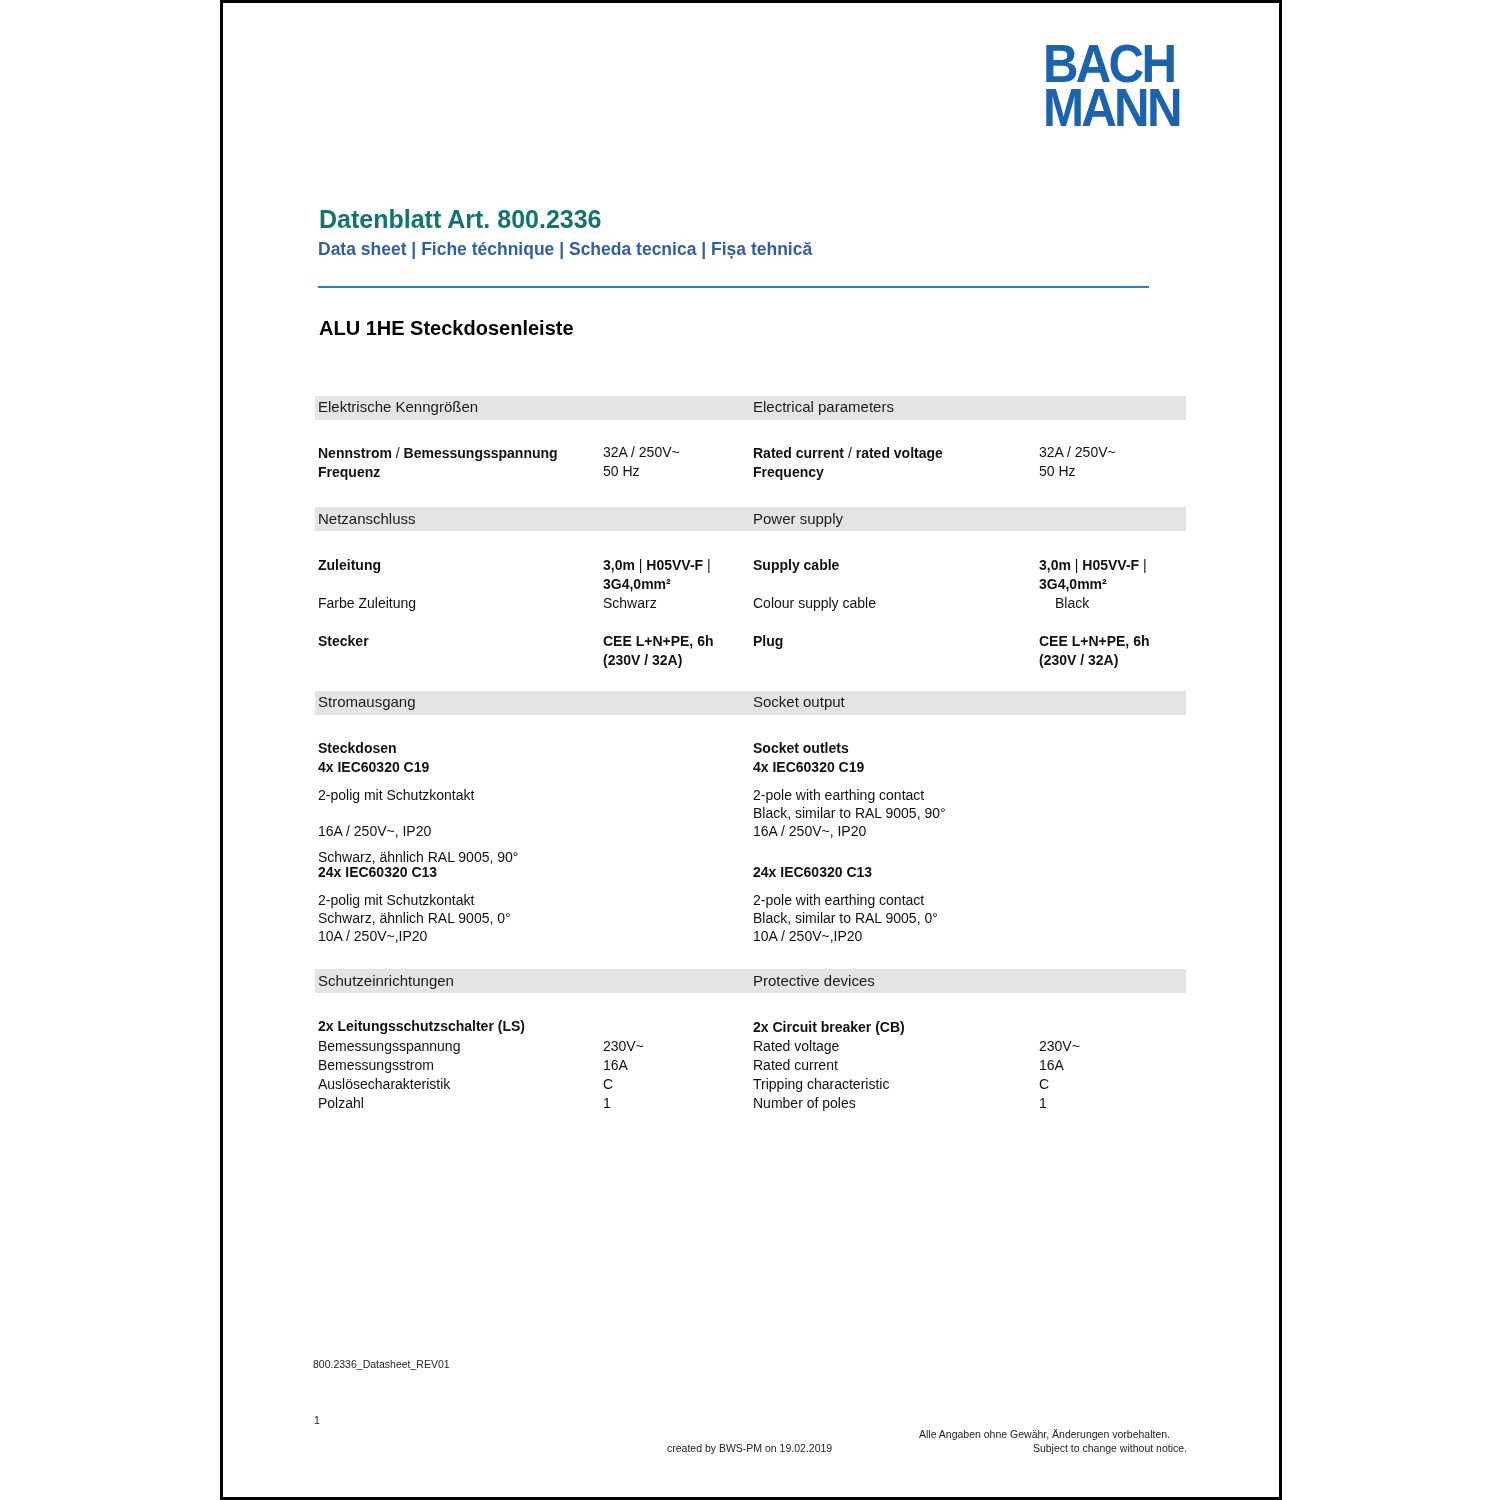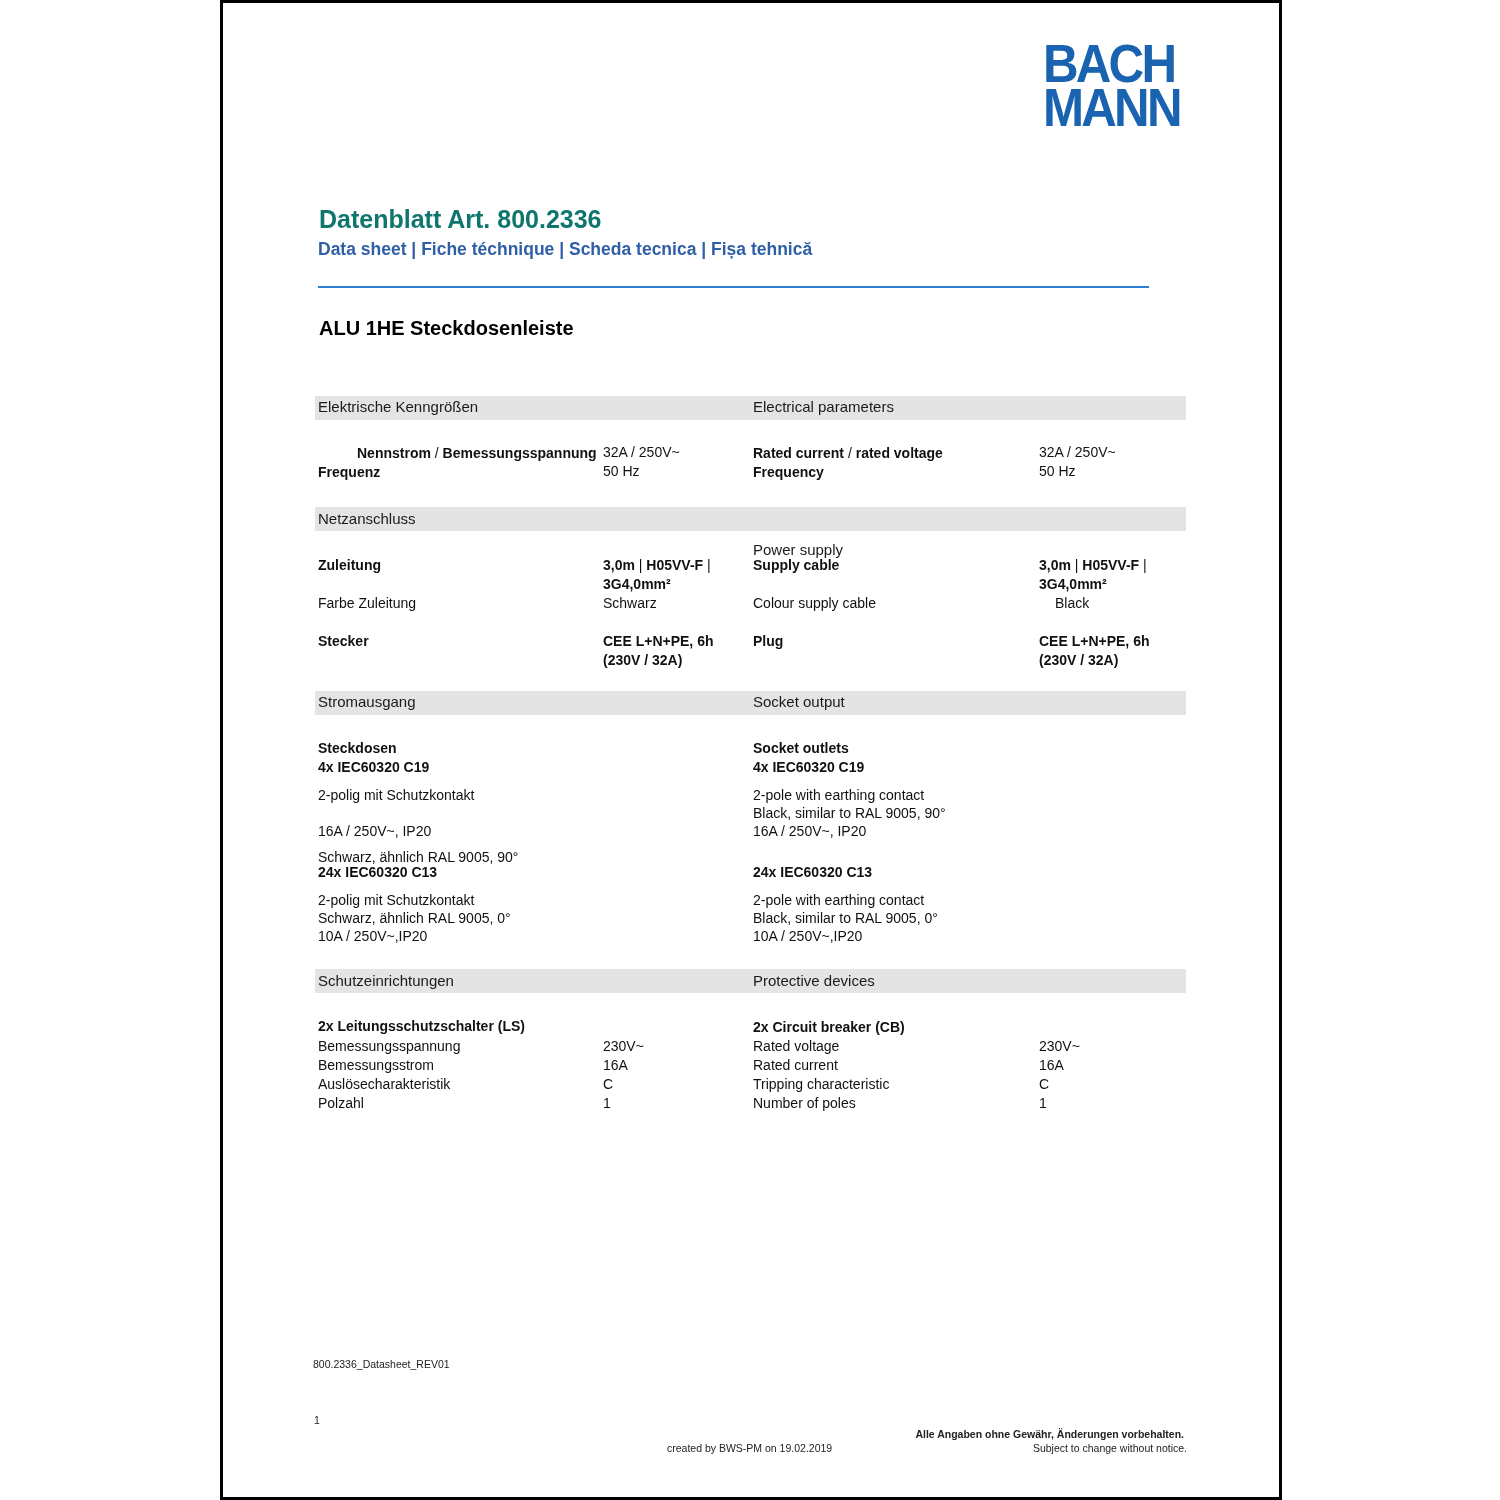--- a/index.html
+++ b/index.html
@@ -37,33 +37,33 @@
 
 <div class="abs title">Datenblatt Art. 800.2336</div>
 <div class="abs subtitle">Data sheet | Fiche téchnique | Scheda tecnica | Fișa tehnică</div>
 <div class="rule"></div>
 <div class="abs product">ALU 1HE Steckdosenleiste</div>
 
 <div class="sec-bar" style="left:315px; top:396px; width:871px;"></div>
 <div class="sec-title" style="left:318px; top:398px;">Elektrische Kenngrößen</div>
 <div class="sec-title" style="left:753px; top:398px;">Electrical parameters</div>
 
-<div class="t b" style="left:318px; top:444px;margin-left:39px;"><span>Nennstrom</span><span class="n"> / </span><span>Bemessungsspannung</span></div>
+<div class="t b" style="left:318px; top:444px;"><span>Nennstrom</span><span class="n"> / </span><span>Bemessungsspannung</span></div>
 <div class="t" style="left:603px; top:443px;">32A / 250V~</div>
 <div class="t b" style="left:318px; top:463px;">Frequenz</div>
 <div class="t" style="left:603px; top:462px;">50 Hz</div>
 
 <div class="t b" style="left:753px; top:444px;"><span>Rated current</span><span class="n"> / </span><span>rated voltage</span></div>
 <div class="t" style="left:1039px; top:443px;">32A / 250V~</div>
 <div class="t b" style="left:753px; top:463px;">Frequency</div>
 <div class="t" style="left:1039px; top:462px;">50 Hz</div>
 
 <div class="sec-bar" style="left:315px; top:507px; width:871px;"></div>
 <div class="sec-title" style="left:318px; top:510px;">Netzanschluss</div>
-<div class="sec-title" style="left:753px; top:510px;margin-top:31px;">Power supply</div>
+<div class="sec-title" style="left:753px; top:510px;">Power supply</div>
 
 <div class="t b" style="left:318px; top:556px;">Zuleitung</div>
 <div class="t b" style="left:603px; top:556px;"><span>3,0m</span><span class="n"> | </span><span>H05VV-F</span><span class="n"> | </span></div>
 <div class="t b" style="left:603px; top:575px;">3G4,0mm²</div>
 <div class="t" style="left:318px; top:594px;">Farbe Zuleitung</div>
 <div class="t" style="left:603px; top:594px;">Schwarz</div>
 <div class="t b" style="left:318px; top:632px;">Stecker</div>
 <div class="t b" style="left:603px; top:632px;">CEE L+N+PE, 6h</div>
 <div class="t b" style="left:603px; top:651px;">(230V / 32A)</div>
 
@@ -120,14 +120,14 @@
 <div class="t" style="left:753px; top:1056px;">Rated current</div>
 <div class="t" style="left:1039px; top:1056px;">16A</div>
 <div class="t" style="left:753px; top:1075px;">Tripping characteristic</div>
 <div class="t" style="left:1039px; top:1075px;">C</div>
 <div class="t" style="left:753px; top:1094px;">Number of poles</div>
 <div class="t" style="left:1039px; top:1094px;">1</div>
 
 <div class="footer" style="left:314px; top:1414px;">1</div>
 <div class="footer" style="left:313px; top:1358px;">800.2336_Datasheet_REV01</div>
 <div class="footer" style="left:667px; top:1442px;">created by BWS-PM on 19.02.2019</div>
-<div class="footer" style="right:316px; top:1428px; text-align:right;font-weight:bold;">Alle Angaben ohne Gewähr, Änderungen vorbehalten.</div>
+<div class="footer" style="right:330px; top:1428px; text-align:right;">Alle Angaben ohne Gewähr, Änderungen vorbehalten.</div>
 <div class="footer" style="right:313px; top:1442px; text-align:right;">Subject to change without notice.</div>
 
 </body></html>

